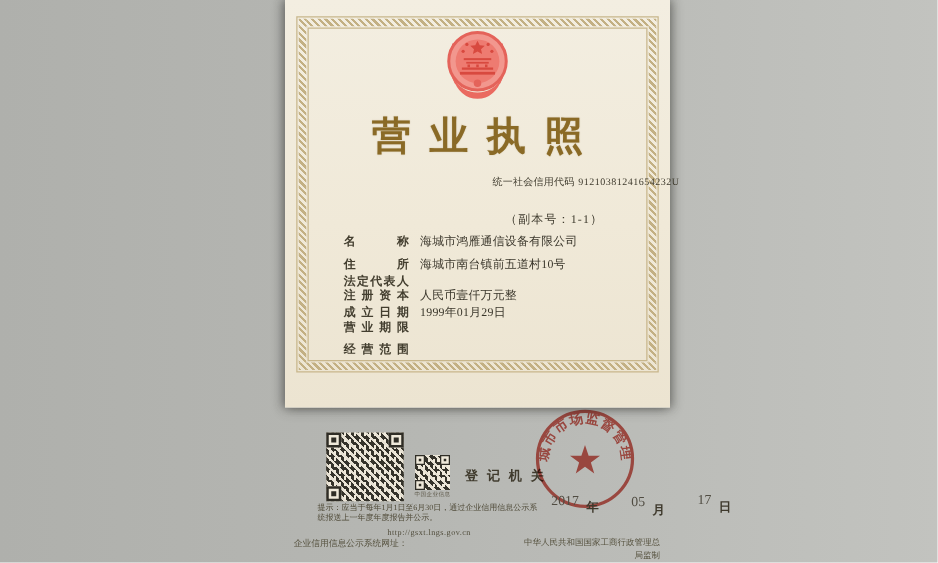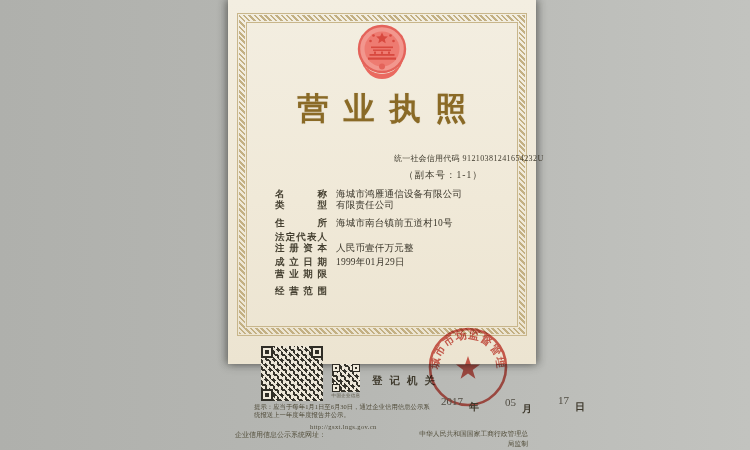--- a/index.html
+++ b/index.html
@@ -5,21 +5,21 @@
   html,body{margin:0;padding:0;}
   body{
     width:750px;height:450px;overflow:hidden;
     font-family:"Liberation Serif","DejaVu Serif",serif;
     background:linear-gradient(90deg,#afb0ac 0%,#b6b7b3 45%,#c2c3bf 100%);
     position:relative;
   }
   .stage{position:absolute;inset:0;}
   
   .paper{
-    position:absolute;left:228px;top:0;width:308px;height:364px;
+    position:absolute;left:228px;top:0;width:308px;height:326px;
     background:linear-gradient(180deg,#f3eee1 0%,#f0e9d8 55%,#ece4d1 100%);
     box-shadow:0 0 10px rgba(40,40,35,.45), -3px 0 6px rgba(60,60,55,.25), 3px 0 6px rgba(60,60,55,.25);
   }
   
   .frame{position:absolute;left:9px;right:9px;top:13px;bottom:28px;border:1px solid #c8b68b;}
   .frame::before{
     content:"";position:absolute;inset:1px;border:6px solid transparent;
     border-image:repeating-linear-gradient(45deg,#c3b083 0 1.8px,rgba(0,0,0,0) 1.8px 3.8px) 6;
   }
   .frame::after{content:"";position:absolute;inset:8px;border:1px solid #c8b68b;}
@@ -31,21 +31,21 @@
     position:absolute;top:88px;left:0;width:100%;text-align:center;
     font-size:31px;font-weight:bold;color:#8a6a26;
     letter-spacing:15px;padding-left:15px;box-sizing:border-box;
     text-shadow:0 0 1px rgba(120,90,30,.4);
   }
   .subtitle{
     position:absolute;top:131px;left:0;width:100%;text-align:center;
     font-size:12.5px;font-weight:bold;color:#54492e;letter-spacing:3px;
   }
   .code-line{
-    position:absolute;top:153px;left:149px;font-size:8px;color:#3f3b2e;white-space:nowrap;letter-spacing:.2px;padding-left:17px;
+    position:absolute;top:140px;left:149px;font-size:8px;color:#3f3b2e;white-space:nowrap;letter-spacing:.2px;padding-left:17px;
   }
   .code-line .code{margin-left:3px;letter-spacing:.4px;}
   .copy-no{
     position:absolute;top:169px;left:176px;font-size:9.5px;color:#3f3b2e;letter-spacing:1px;
   }
   
   .fields{position:absolute;left:47px;top:189px;width:250px;}
   .frow{display:flex;align-items:flex-start;line-height:10px;font-size:9.5px;color:#3a362b;}
   .frow .lab{
     display:inline-block;width:52px;min-width:52px;margin-right:9px;
@@ -127,24 +127,20 @@
     <div class="code-line">
       <span>统一社会信用代码</span><span class="code">91210381241654232U</span>
     </div>
     <div class="copy-no">（副本号：1-1）</div>
 
     <div class="fields">
       <div class="frow">
         <span class="lab">名称</span>
         <span class="val">海城市鸿雁通信设备有限公司</span>
       </div>
-      <div class="frow mt1">
-        <span class="lab">类型</span>
-        <span class="val">有限责任公司</span>
-      </div>
       <div class="frow mt8">
         <span class="lab">住所</span>
         <span class="val">海城市南台镇前五道村10号</span>
       </div>
       <div class="frow mt4">
         <span class="lab">法定代表人</span>
       </div>
       <div class="frow mt1">
         <span class="lab">注册资本</span>
         <span class="val">人民币壹仟万元整</span>

